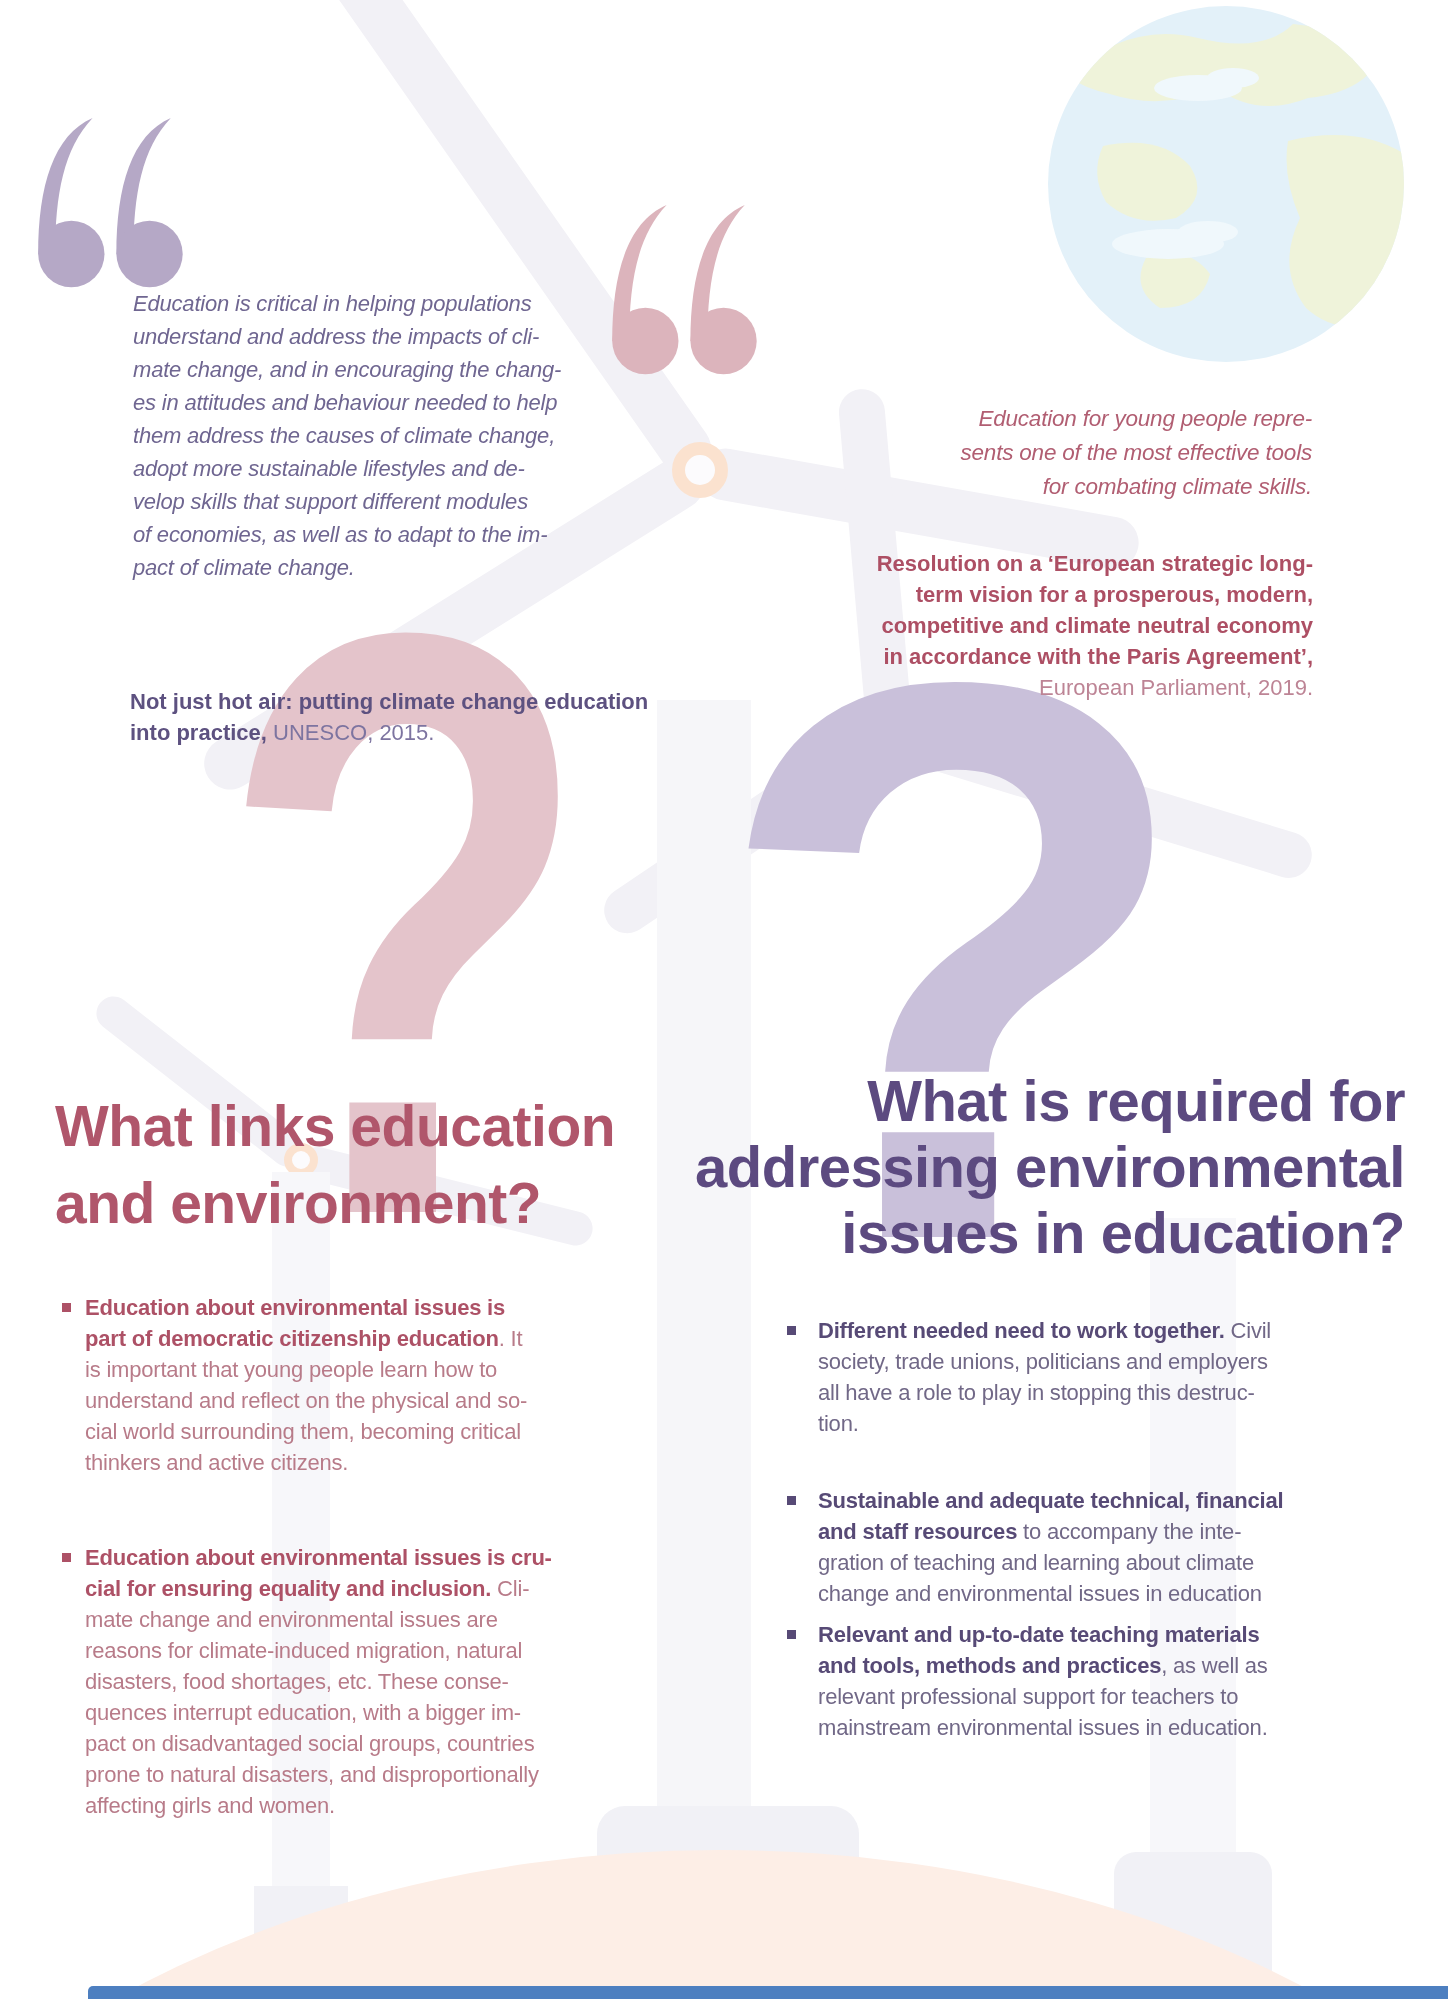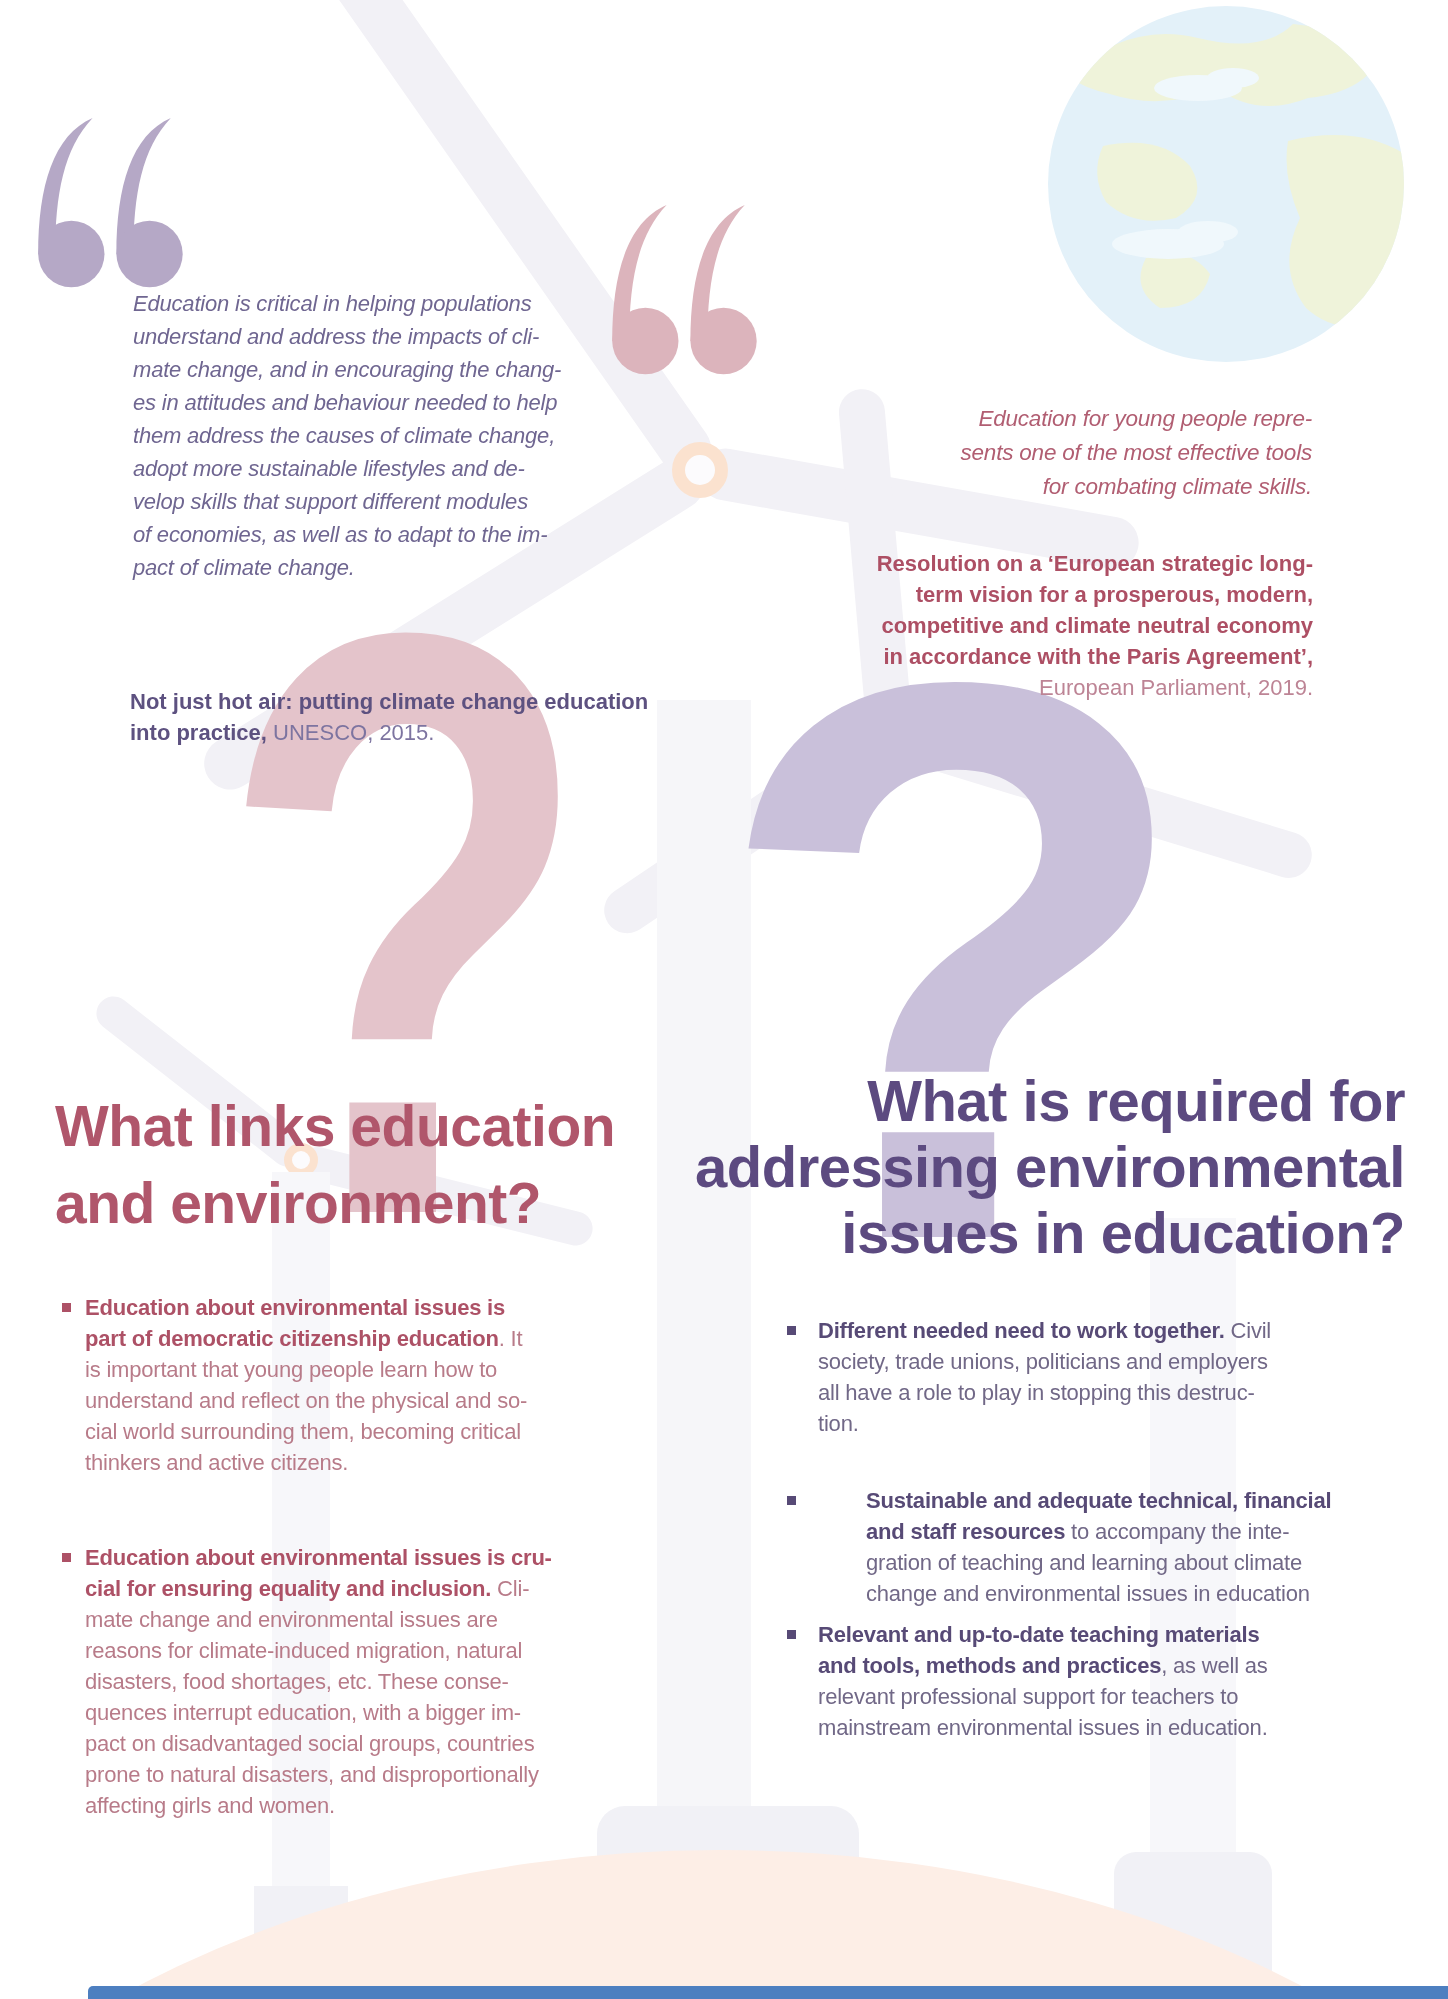--- a/index.html
+++ b/index.html
@@ -36,21 +36,21 @@
 
   .heading { position:absolute; font-weight:bold; white-space:pre-line; }
   .left-heading { left:55px; top:1088px; font-size:57px; line-height:77px; color:var(--heading-left); letter-spacing:-0.5px; }
   .right-heading { right:43px; top:1068px; width:760px; text-align:right; font-size:58px; line-height:66px; color:var(--heading-right); letter-spacing:-0.5px; }
 
   .bullets { position:absolute; }
   .left-bullets { left:62px; top:1292px; width:540px; }
   .right-bullets { left:787px; top:1315px; width:620px; }
   .bullet { display:flex; }
   .left-bullets .bullet + .bullet { margin-top:64px; }
-  .right-bullets .bullet:nth-child(2) { margin-top:46px;gap:48px; }
+  .right-bullets .bullet:nth-child(2) { margin-top:46px; }
   .right-bullets .bullet:nth-child(3) { margin-top:10px; }
   .marker { width:9px; height:9px; margin-top:11px; flex:none; }
   .left-bullets .marker { background:var(--bullet-left-bold); margin-right:14px; }
   .right-bullets .marker { background:var(--bullet-right-bold); margin-right:22px; }
   .bullet-text { white-space:pre-line; font-size:22px; line-height:31px; letter-spacing:-0.2px; }
   .left-bullets .bullet-text { color:var(--bullet-left-text); }
   .left-bullets .bullet-text b { color:var(--bullet-left-bold); }
   .right-bullets .bullet-text { color:var(--bullet-right-text); }
   .right-bullets .bullet-text b { color:var(--bullet-right-bold); }
 </style>

